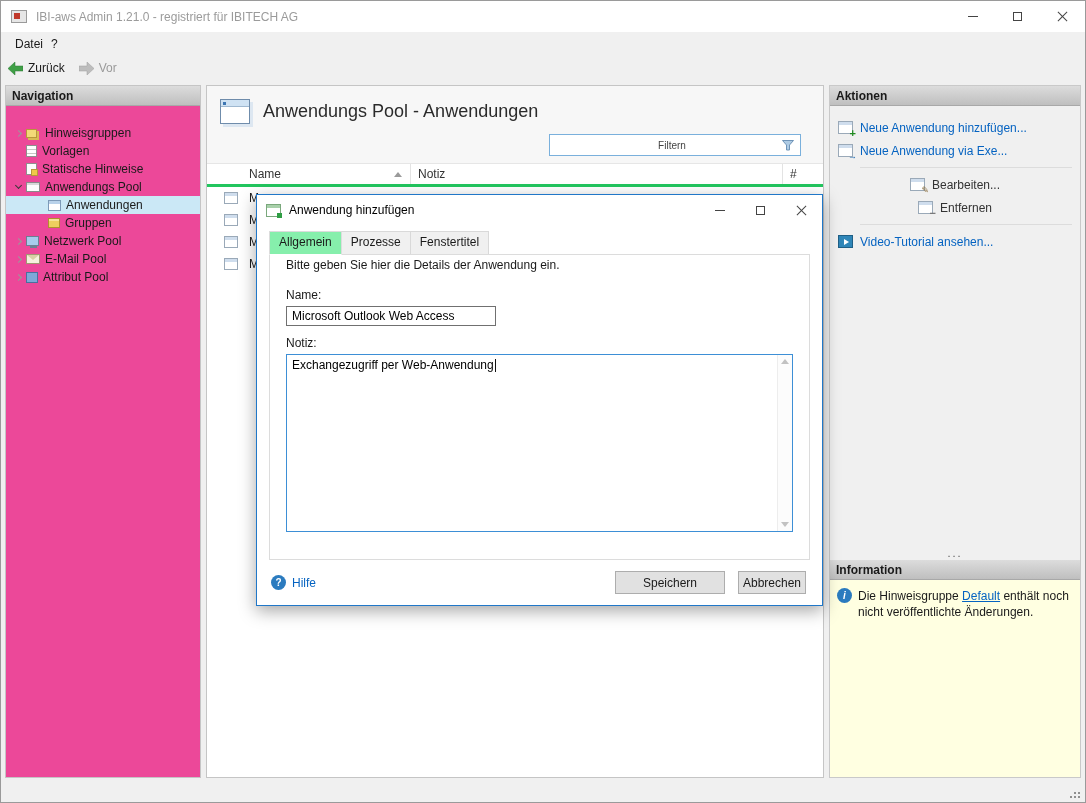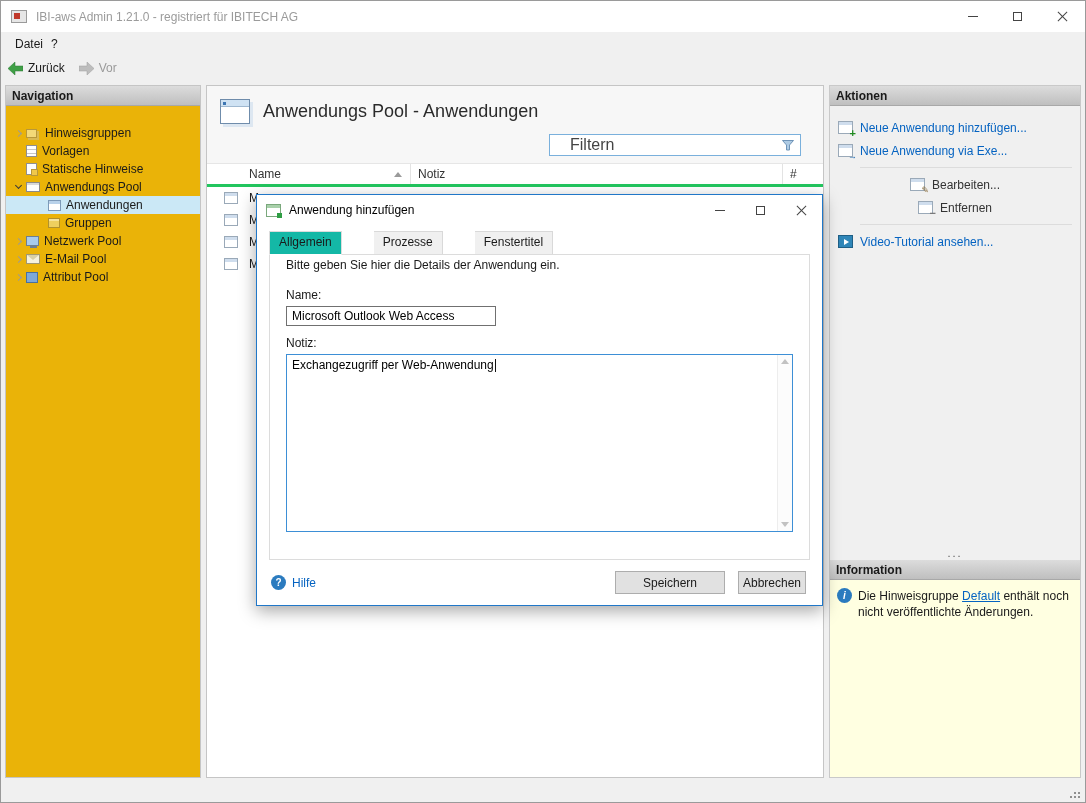--- a/index.html
+++ b/index.html
@@ -26,21 +26,21 @@
   .toolbar { height:26px; display:flex; align-items:center; gap:14px; padding-left:7px; font-size:12px; flex:none; }
   .tool-btn { display:flex; align-items:center; gap:5px; cursor:pointer; color:#1a1a1a; }
   .tool-btn.disabled { color:#9a9a9a; cursor:default; }
 
   
   .body { flex:1; display:flex; gap:5px; padding:4px; position:relative; min-height:0; }
   .panel-header { height:20px; background:linear-gradient(#dcdcdc,#bfbfbf); border-bottom:1px solid #a8a8a8;
                   font-size:12px; font-weight:bold; color:#1a1a1a; padding:3px 6px 0 6px; flex:none; }
 
   
-  .nav-panel { width:196px; background:#eab308; border:1px solid #c5c5c5; display:flex; flex-direction:column; flex:none; }
+  .nav-panel { width:196px; background:#ec4899; border:1px solid #c5c5c5; display:flex; flex-direction:column; flex:none; }
   .nav-list { padding-top:18px; }
   .nav-item { display:flex; align-items:center; height:18px; padding-left:4px; font-size:12px; color:#1a1a1a; cursor:pointer; }
   .nav-item.sub { padding-left:26px; }
   .nav-item.selected { background:#cbe8f6; }
   .chev-box { width:16px; display:flex; justify-content:center; align-items:center; flex:none; }
   .chev { width:5px; height:5px; border-right:1px solid #9a9a9a; border-bottom:1px solid #9a9a9a; transform:rotate(-45deg); }
   .chev.down { border-color:#3a3a3a; transform:rotate(45deg); margin-top:-3px; }
 
   .nico { flex:none; margin-right:5px; position:relative; }
   .i-hintgroups { width:11px; height:9px; background:#f3d978; border:1px solid #b8973a; box-shadow:2px 2px 0 #d9ba55; margin-right:8px; }
@@ -61,21 +61,21 @@
   
   .center-panel { flex:1; background:#fff; border:1px solid #c5c5c5; display:flex; flex-direction:column; min-width:0; }
   .content-top { background:#f7f7f7; border-bottom:1px solid #e6e6e6; flex:none; }
   .content-header { display:flex; align-items:center; gap:13px; padding:13px 0 6px 13px; }
   .main-ico { width:30px; height:25px; background:#fff; border:1px solid #6f8cab; position:relative; flex:none; box-shadow:3px 3px 0 #dde7f1; }
   .main-ico::before { content:""; display:block; height:6px; background:#cfe2f3; border-bottom:1px solid #9fb8d0; }
   .main-ico::after { content:""; position:absolute; left:2px; top:2px; width:3px; height:3px; background:#3d76b3; }
   .page-title { font-size:18px; font-weight:500; color:#2b2b2b; }
   .filter-row { height:33px; position:relative; }
   .filter-box { position:absolute; right:22px; top:4px; width:252px; height:22px; }
-  .filter-input { width:100%; height:100%; border:1px solid #7ab0dc; font-size:16px; padding:0 26px 0 20px; font-family:inherit; color:#333; background:#fff; }
+  .filter-input { width:100%; height:100%; border:1px solid #7ab0dc; font-size:10px; padding:0 26px 0 20px; font-family:inherit; color:#333; background:#fff;text-align:center; }
   .filter-input::placeholder { color:#444; opacity:1; }
   .funnel { position:absolute; right:7px; top:6px; }
 
   .table-head { display:flex; height:23px; align-items:center; font-size:12px; color:#333; border-bottom:3px solid #22c55e; background:#fff; flex:none; }
   .col-icon { width:42px; flex:none; height:100%; }
   .col-name { width:162px; flex:none; display:flex; align-items:center; height:100%; border-right:1px solid #e3e3e3; }
   .col-notiz { flex:1; padding-left:7px; height:100%; display:flex; align-items:center; border-right:1px solid #e3e3e3; }
   .col-count { width:40px; flex:none; padding-left:7px; height:100%; display:flex; align-items:center; }
   .sort-up { width:0; height:0; border-left:4px solid transparent; border-right:4px solid transparent; border-bottom:5px solid #9a9a9a; margin-left:auto; margin-right:8px; }
   .trow { display:flex; height:22px; align-items:center; font-size:12px; color:#1a1a1a; cursor:default; }
@@ -115,22 +115,22 @@
   .dialog { position:absolute; left:255px; top:113px; width:567px; height:412px; background:#fff;
             border:1px solid #2077c8; box-shadow:0 5px 16px rgba(0,0,0,.35); display:flex; flex-direction:column; z-index:10; }
   .dlg-titlebar { height:30px; display:flex; align-items:center; padding-left:9px; flex:none; }
   .dlg-ico { width:15px; height:13px; border:1px solid #7aa87c; background:#fff; position:relative; flex:none; }
   .dlg-ico::before { content:""; display:block; height:3px; background:#a8d0aa; }
   .dlg-ico::after { content:""; position:absolute; right:-2px; bottom:-2px; width:5px; height:5px; background:#2f9e44; }
   .dlg-title { margin-left:8px; font-size:12px; color:#000; }
   .dlg-titlebar .wc { width:41px; }
   .dlg-tabs { display:flex; margin:6px 12px 0 12px; position:relative; z-index:2; flex:none; }
   .tab { font-size:12px; padding:3px 9px 4px 9px; background:#f0f0f0; border:1px solid #d9d9d9; border-bottom:none; margin-right:0; cursor:pointer; color:#1a1a1a; }
-  .tab + .tab { border-left:none;margin-left:32px; }
-  .tab.active { background:#14b8a6; border:1px solid #dcdcdc; border-bottom:1px solid #fff; margin-bottom:-1px; padding-bottom:5px; }
+  .tab + .tab { border-left:none; }
+  .tab.active { background:#86efac; border:1px solid #dcdcdc; border-bottom:1px solid #fff; margin-bottom:-1px; padding-bottom:5px; }
   .dlg-body { flex:1; display:flex; flex-direction:column; padding:0 12px; min-height:0; }
   .dlg-page { flex:1; border:1px solid #dcdcdc; background:#fff; padding:3px 16px; min-height:0; }
   .intro { font-size:12px; color:#1a1a1a; margin-bottom:16px; }
   .lbl { font-size:12px; color:#1a1a1a; margin:10px 0 4px 0; }
   .name-input { width:210px; height:20px; border:1px solid #707070; font-size:12px; padding:1px 5px; font-family:inherit; color:#000; }
   .notiz-box { height:178px; border:1px solid #3d8fd6; position:relative; font-size:12px; padding:3px 20px 3px 5px; color:#000; overflow:hidden; }
   .caret { display:inline-block; width:1px; height:13px; background:#111; margin-left:1px; vertical-align:text-bottom; }
   .vscroll { position:absolute; right:0; top:0; bottom:0; width:15px; border-left:1px solid #ededed; background:#fcfcfc;
              display:flex; flex-direction:column; justify-content:space-between; align-items:center; padding:4px 0; }
   .tri-up { width:0; height:0; border-left:4px solid transparent; border-right:4px solid transparent; border-bottom:5px solid #c2c2c2; }

